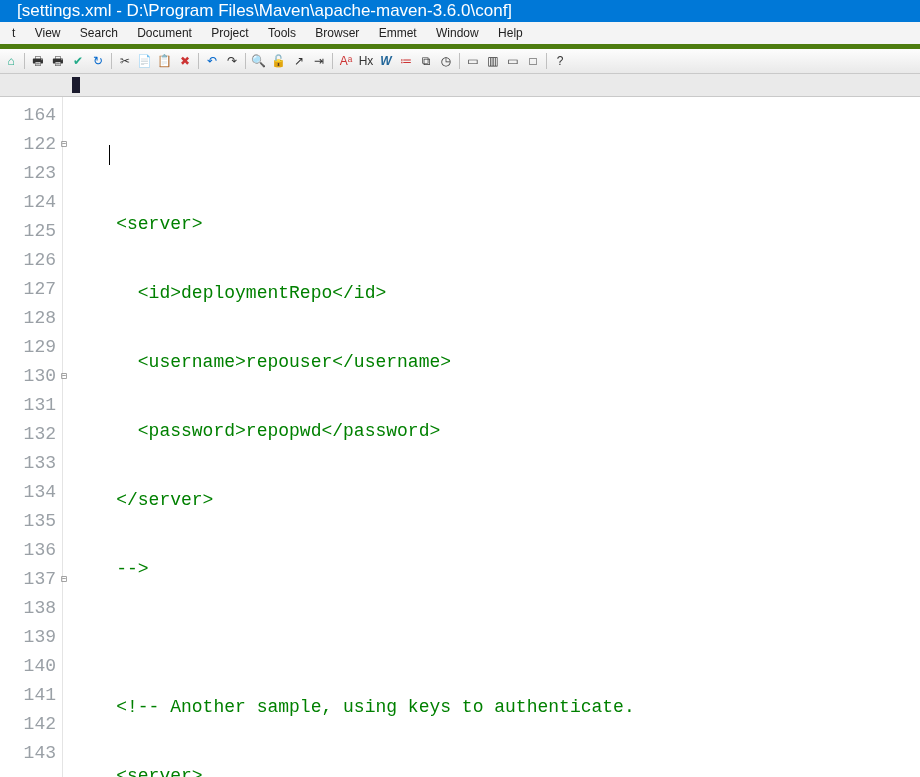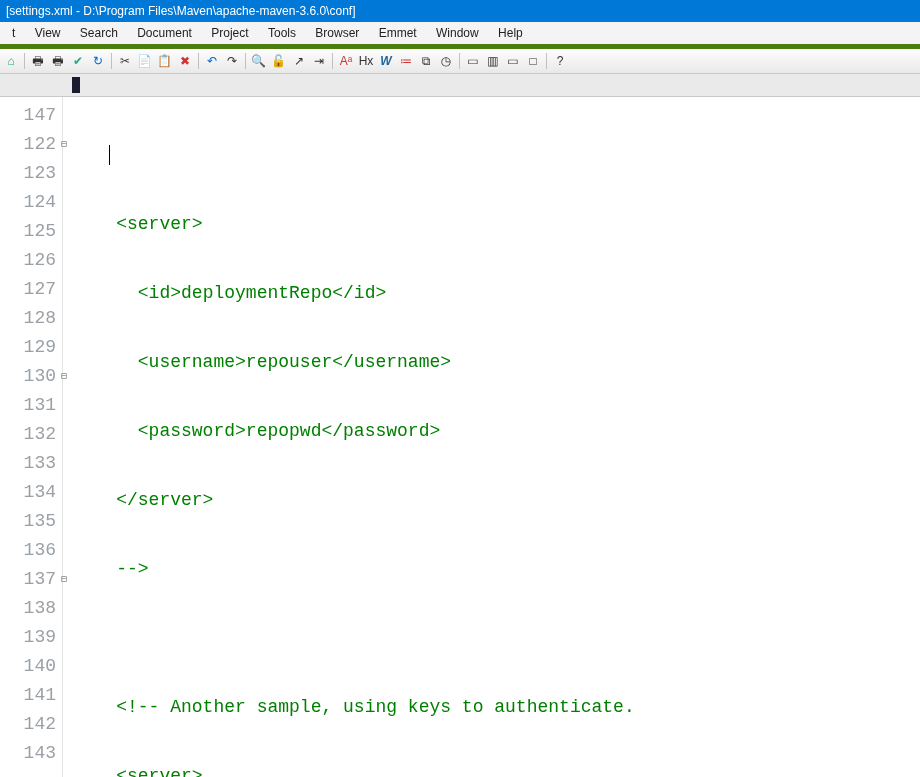--- a/index.html
+++ b/index.html
@@ -1,16 +1,16 @@
 <!DOCTYPE html>
 <html><head>
 <meta charset="utf-8">
 <style>
 html,body{margin:0;padding:0;font-family:"Segoe UI",Tahoma,sans-serif;font-size:12px;background:#fff;width:920px;height:777px;overflow:hidden}
-.titlebar{background:#0078d7;color:#fff;height:22px;line-height:22px;padding-left:6px;font-size:12px}
+.titlebar{background:#0078d7;color:#fff;height:22px;line-height:22px;padding-left:17px;font-size:17px}
 .menubar{background:#f4f4f4;border-bottom:5px solid #4d7c0f;height:22px;line-height:22px;padding:0 4px;font-size:12px;color:#222}
 .menubar span{display:inline-block;padding:0 8px;cursor:default}
 .toolbar{background:linear-gradient(#fdfdfd,#e9e9e9);border-bottom:1px solid #c9c9c9;height:24px;display:flex;align-items:center;padding-left:2px;gap:2px}
 .toolbar .btn{width:18px;height:18px;display:inline-flex;align-items:center;justify-content:center;font-size:12px;line-height:1;border-radius:2px;cursor:default;color:#333}
 .toolbar .sep{width:1px;height:16px;background:#c0c0c0;margin:0 2px}
 .ruler{background:#eaeaea;border-bottom:1px solid #c9c9c9;height:22px;position:relative;font-family:"Consolas","Courier New",monospace;font-size:15px;color:#2040a0;white-space:pre;padding-left:72px;letter-spacing:0;overflow:hidden}
 .ruler .marker{position:absolute;left:72px;top:3px;width:8px;height:16px;background:#1b1b2e}
 .editor{display:flex;height:calc(777px - 22px - 22px - 24px - 22px);overflow:hidden}
 .gutter{width:62px;background:#fff;border-right:1px solid #e4e4e4;font-family:"Consolas","Courier New",monospace;font-size:18px;color:#9aa0a6;text-align:right;padding-top:4px}
 .gutter .ln{height:29px;line-height:29px;padding-right:6px;position:relative}
@@ -76,21 +76,21 @@
   <span class="btn">?</span>
 </div>
 
 <div class="ruler">
   <div class="marker"></div>
   
 </div>
 
 <div class="editor">
   <div class="gutter">
-    <div class="ln"><span>147</span></div>
+    <div class="ln"><span>164</span></div>
     <div class="ln"><span>122</span><span class="fold">⊟</span></div>
     <div class="ln"><span>123</span></div>
     <div class="ln"><span>124</span></div>
     <div class="ln"><span>125</span></div>
     <div class="ln"><span>126</span></div>
     <div class="ln"><span>127</span></div>
     <div class="ln"><span>128</span></div>
     <div class="ln"><span>129</span></div>
     <div class="ln"><span>130</span><span class="fold">⊟</span></div>
     <div class="ln"><span>131</span></div>

